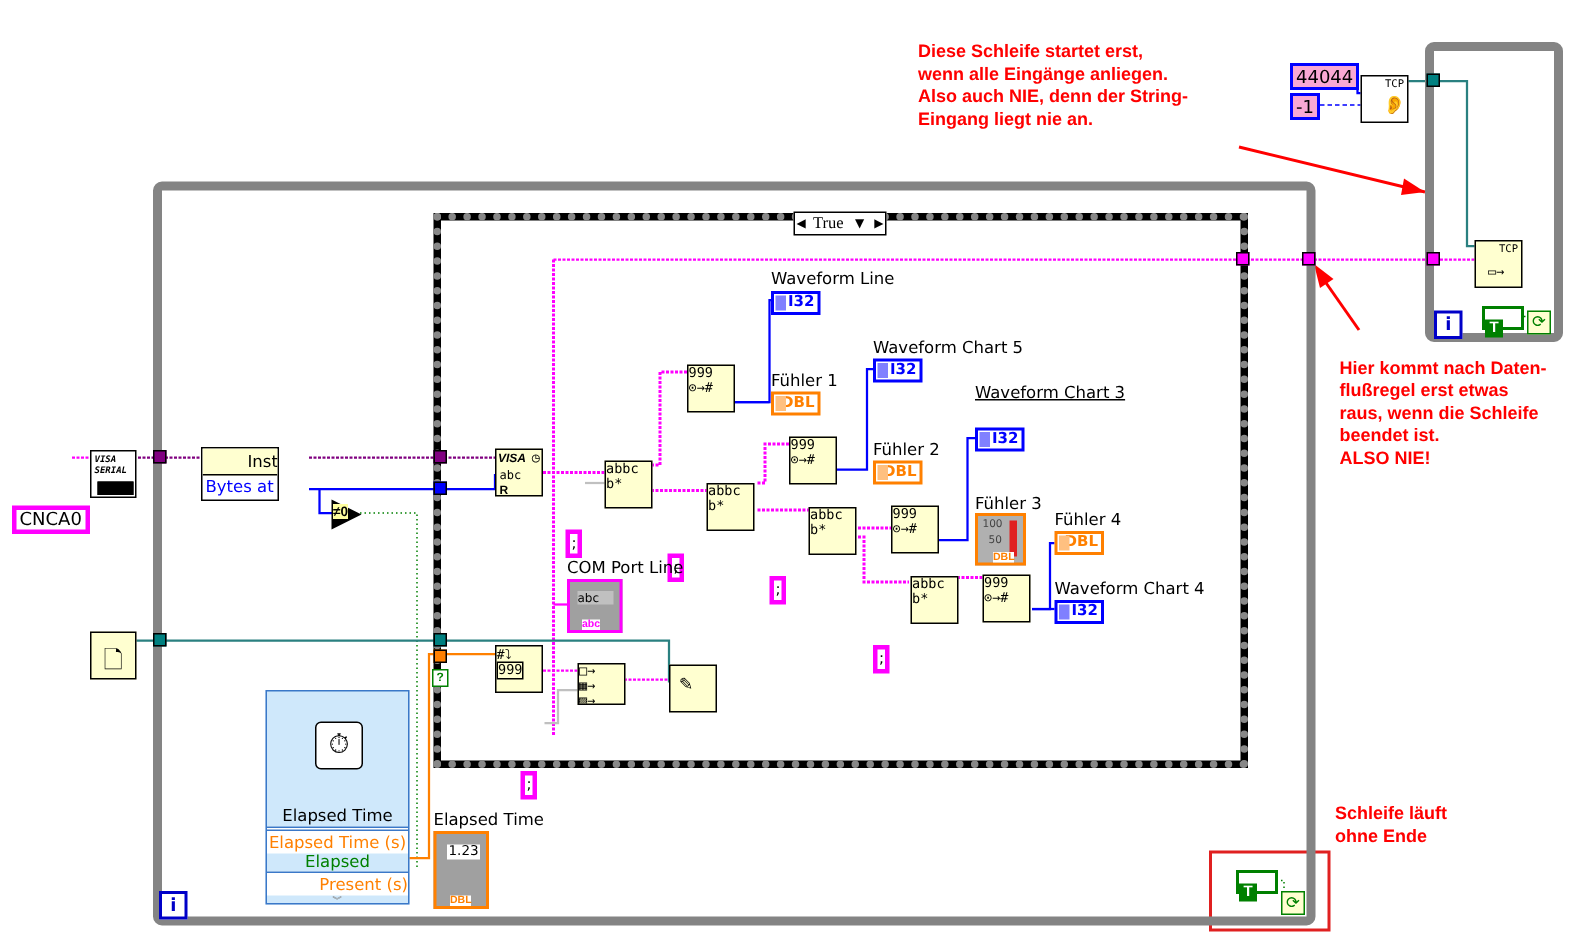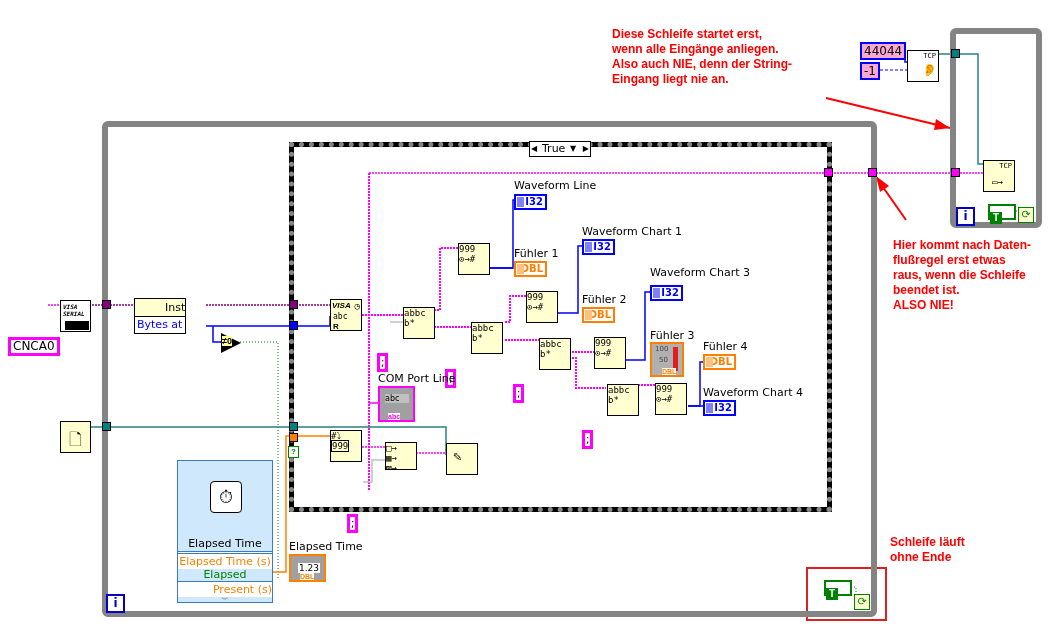--- a/index.html
+++ b/index.html
@@ -140,21 +140,21 @@
   </div>
   <div style="font:11px 'DejaVu Sans',sans-serif;color:#0000ff;line-height:15px;padding-left:2px;">Bytes at Port</div>
 </div>
 <div class="abs" style="left:221px;top:333px;width:0;height:0;border-top:10px solid transparent;border-bottom:10px solid transparent;border-left:20px solid #000;">
 </div>
 <div class="abs" style="left:222px;top:336px;font:bold 9px sans-serif;color:#000;background:#ffffa0;">≠0</div>
 
 <div class="case" style="left:289px;top:142px;width:543px;height:370px;"></div>
 <div class="abs" style="left:529px;top:141px;width:60px;height:14px;border:1px solid #000;background:#fff;font:11px 'DejaVu Sans',sans-serif;line-height:14px;">
   <span style="position:absolute;left:1px;font-size:8px;">◀</span>
-  <span style="position:absolute;left:12px;">True</span>
+  <span style="position:absolute;left:12px;font-family:Liberation Serif, serif;">True</span>
   <span style="position:absolute;left:40px;font-size:8px;">▼</span>
   <span style="position:absolute;right:1px;font-size:8px;">▶</span>
 </div>
 <div class="term" style="left:289px;top:300px;background:#800080;"></div>
 <div class="term" style="left:289px;top:321px;background:#0000ff;"></div>
 <div class="term" style="left:289px;top:422px;background:#008080;"></div>
 <div class="term" style="left:289px;top:433px;background:#ff8000;"></div>
 <div class="abs" style="left:288px;top:446px;width:9px;height:10px;border:1px solid #008000;font:bold 8px sans-serif;color:#008000;text-align:center;line-height:10px;background:#fff;">?</div>
 <div class="term" style="left:824px;top:168px;background:#ff00ff;"></div>
 
@@ -179,26 +179,26 @@
 <div class="node" style="left:458px;top:243px;width:32px;height:32px;"><span>999</span><br>⊙→#</div>
 <div class="node" style="left:526px;top:291px;width:32px;height:32px;"><span>999</span><br>⊙→#</div>
 <div class="node" style="left:594px;top:337px;width:32px;height:32px;"><span>999</span><br>⊙→#</div>
 <div class="node" style="left:655px;top:383px;width:32px;height:32px;"><span>999</span><br>⊙→#</div>
 
 <div class="lbl" style="left:514px;top:179px;">Waveform Line</div>
 <div class="ind-i32" style="left:514px;top:194px;">I32</div>
 <div class="lbl" style="left:514px;top:247px;">Fühler 1</div>
 <div class="ind-dbl" style="left:514px;top:261px;">DBL</div>
 
-<div class="lbl" style="left:582px;top:225px;">Waveform Chart 1</div>
+<div class="lbl" style="left:582px;top:225px;">Waveform Chart 5</div>
 <div class="ind-i32" style="left:582px;top:239px;">I32</div>
 <div class="lbl" style="left:582px;top:293px;">Fühler 2</div>
 <div class="ind-dbl" style="left:582px;top:307px;">DBL</div>
 
-<div class="lbl" style="left:650px;top:266px;">Waveform Chart 3</div>
+<div class="lbl" style="left:650px;top:255px;text-decoration:underline;">Waveform Chart 3</div>
 <div class="ind-i32" style="left:650px;top:285px;">I32</div>
 <div class="lbl" style="left:650px;top:329px;">Fühler 3</div>
 <div class="abs" style="left:650px;top:342px;width:34px;height:35px;border:2px solid #ff8000;background:#b0b0b0;box-sizing:border-box;">
   <span style="position:absolute;left:3px;top:1px;font-size:7px;color:#444;">100</span>
   <span style="position:absolute;left:7px;top:12px;font-size:7px;color:#444;">50</span>
   <span style="position:absolute;right:4px;top:3px;width:5px;height:24px;background:#e02020;"></span>
   <span style="position:absolute;left:10px;bottom:0;font:bold 7px sans-serif;color:#ff8000;background:#fff;">DBL</span>
 </div>
 <div class="lbl" style="left:703px;top:340px;">Fühler 4</div>
 <div class="ind-dbl" style="left:703px;top:354px;">DBL</div>
@@ -220,21 +220,21 @@
 <div class="express" style="left:177px;top:460px;width:96px;height:143px;">
   <div style="position:absolute;left:32px;top:20px;width:30px;height:30px;border:1px solid #000;border-radius:4px;background:#fff;text-align:center;font-size:18px;line-height:30px;">⏱</div>
   <div style="position:absolute;left:0;right:0;top:76px;text-align:center;font:11px 'DejaVu Sans',sans-serif;">Elapsed Time</div>
   <div class="row" style="top:90px;color:#008000;">Time has Elapsed</div>
   <div class="row" style="top:92px;color:#ff8000;">Elapsed Time (s)</div>
   <div class="row" style="top:120px;color:#ff8000;text-align:right;">Present (s)</div>
   <div style="position:absolute;left:0;right:0;top:136px;text-align:center;font-size:7px;color:#888;line-height:6px;">︾</div>
 </div>
 
 <div class="lbl" style="left:289px;top:540px;">Elapsed Time</div>
-<div class="abs" style="left:289px;top:554px;width:37px;height:28px;border:2px solid #ff8000;background:#a0a0a0;box-sizing:border-box;">
+<div class="abs" style="left:289px;top:554px;width:37px;height:52px;border:2px solid #ff8000;background:#a0a0a0;box-sizing:border-box;">
   <span style="position:absolute;left:7px;top:7px;background:#fff;font-size:9px;padding:0 1px;">1.23</span>
   <span style="position:absolute;left:9px;bottom:0;font:bold 7px sans-serif;color:#ff8000;background:#fff;">DBL</span>
 </div>
 
 <div class="stop" style="left:824px;top:580px;width:24px;height:12px;">
   <span style="display:inline-block;background:#008000;color:#fff;font:bold 10px sans-serif;width:12px;text-align:center;line-height:12px;">T</span>
 </div>
 <div class="node" style="left:854px;top:594px;width:16px;height:16px;border:1px solid #008000;color:#008000;font-size:11px;text-align:center;line-height:14px;">⟳</div>
 
 </body></html>

